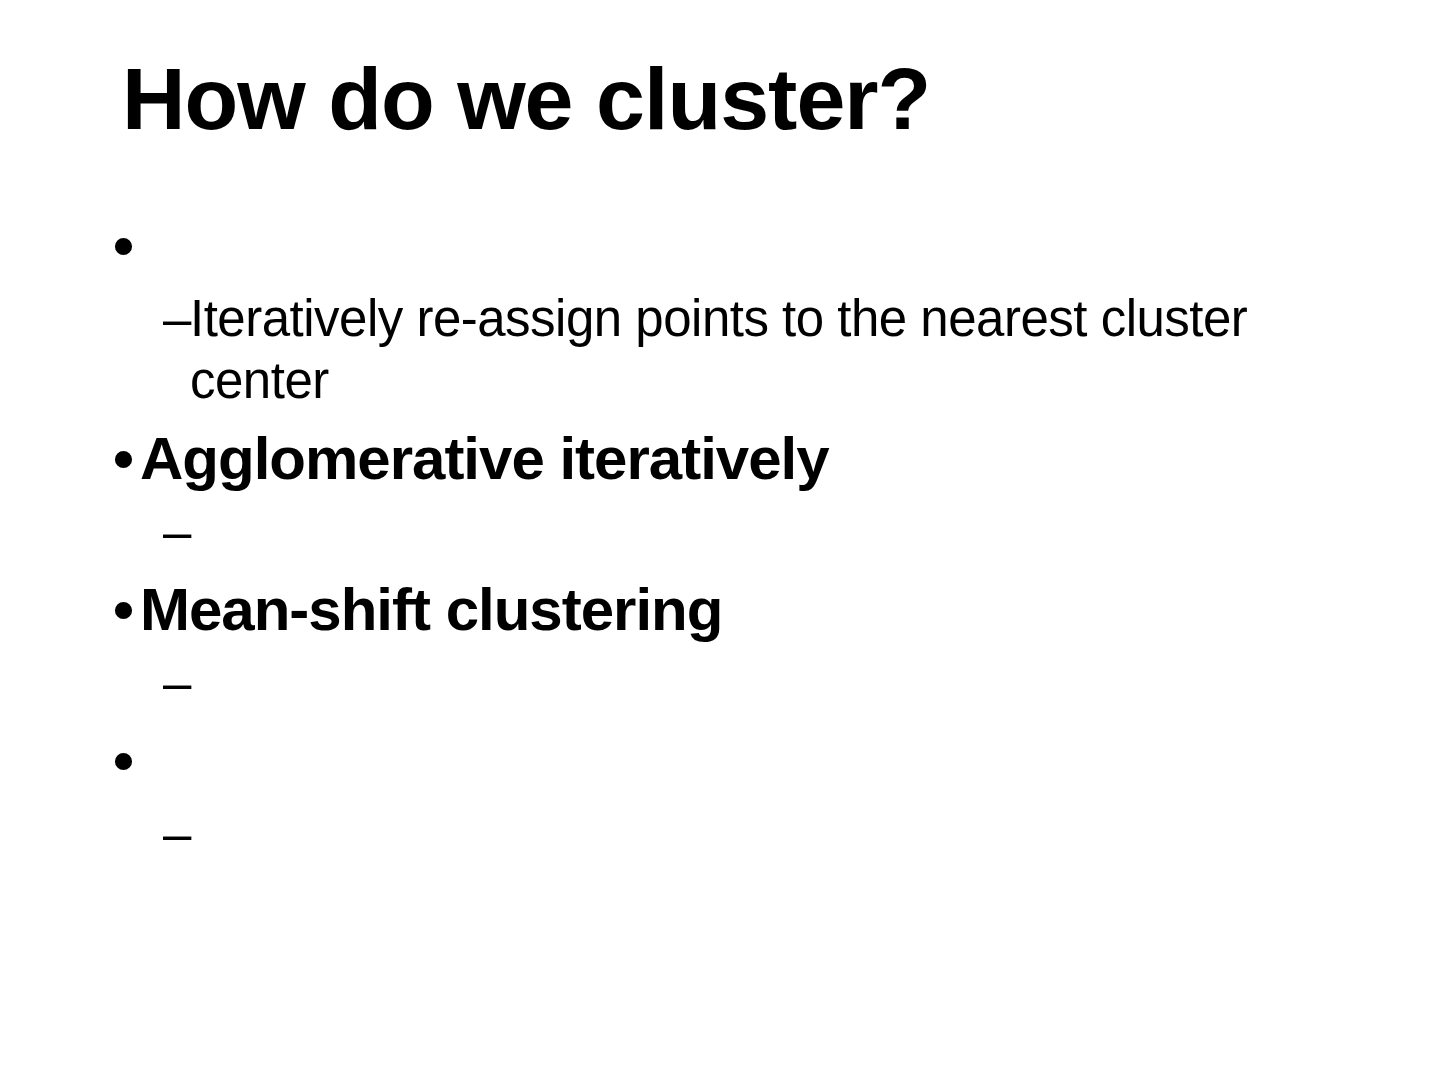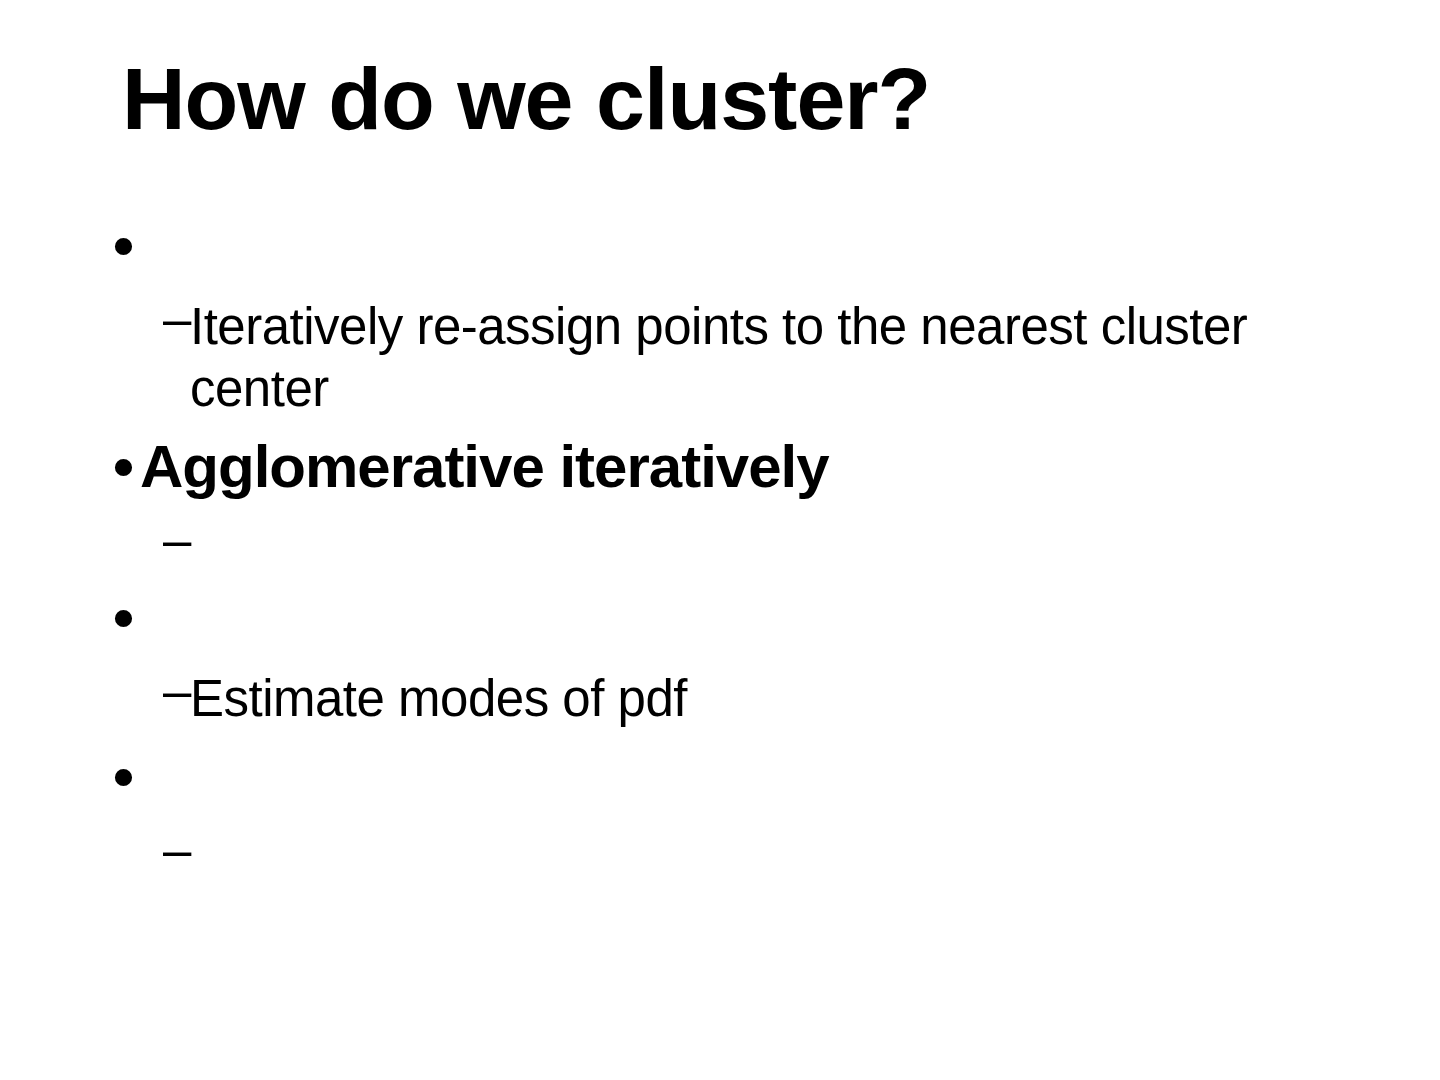--- a/index.html
+++ b/index.html
@@ -57,21 +57,20 @@
     line-height: 62px;
     letter-spacing: -0.5px;
     margin-top: 6px;
   }
   .l2-marker {
     flex: none;
     width: 27px;
   }
   .l2-text {
     white-space: pre-line;
-    margin-top: 8px;
   }
 </style>
 </head>
 <body>
 
 <div class="slide">
 
   <h1 class="title">How do we cluster?</h1>
 
   <div class="content">
@@ -93,24 +92,24 @@
         <span class="l1-label">Agglomerative iteratively</span>
       </div>
       <div class="l2">
         <span class="l2-marker">–</span>
       </div>
     </div>
 
     <div class="group">
       <div class="l1">
         <span class="l1-marker">•</span>
+        <span class="l1-label">Mean-shift clustering</span>
       </div>
       <div class="l2">
         <span class="l2-marker">–</span>
-        <span class="l2-text">Estimate modes of pdf</span>
       </div>
     </div>
 
     <div class="group">
       <div class="l1">
         <span class="l1-marker">•</span>
       </div>
       <div class="l2">
         <span class="l2-marker">–</span>
       </div>

